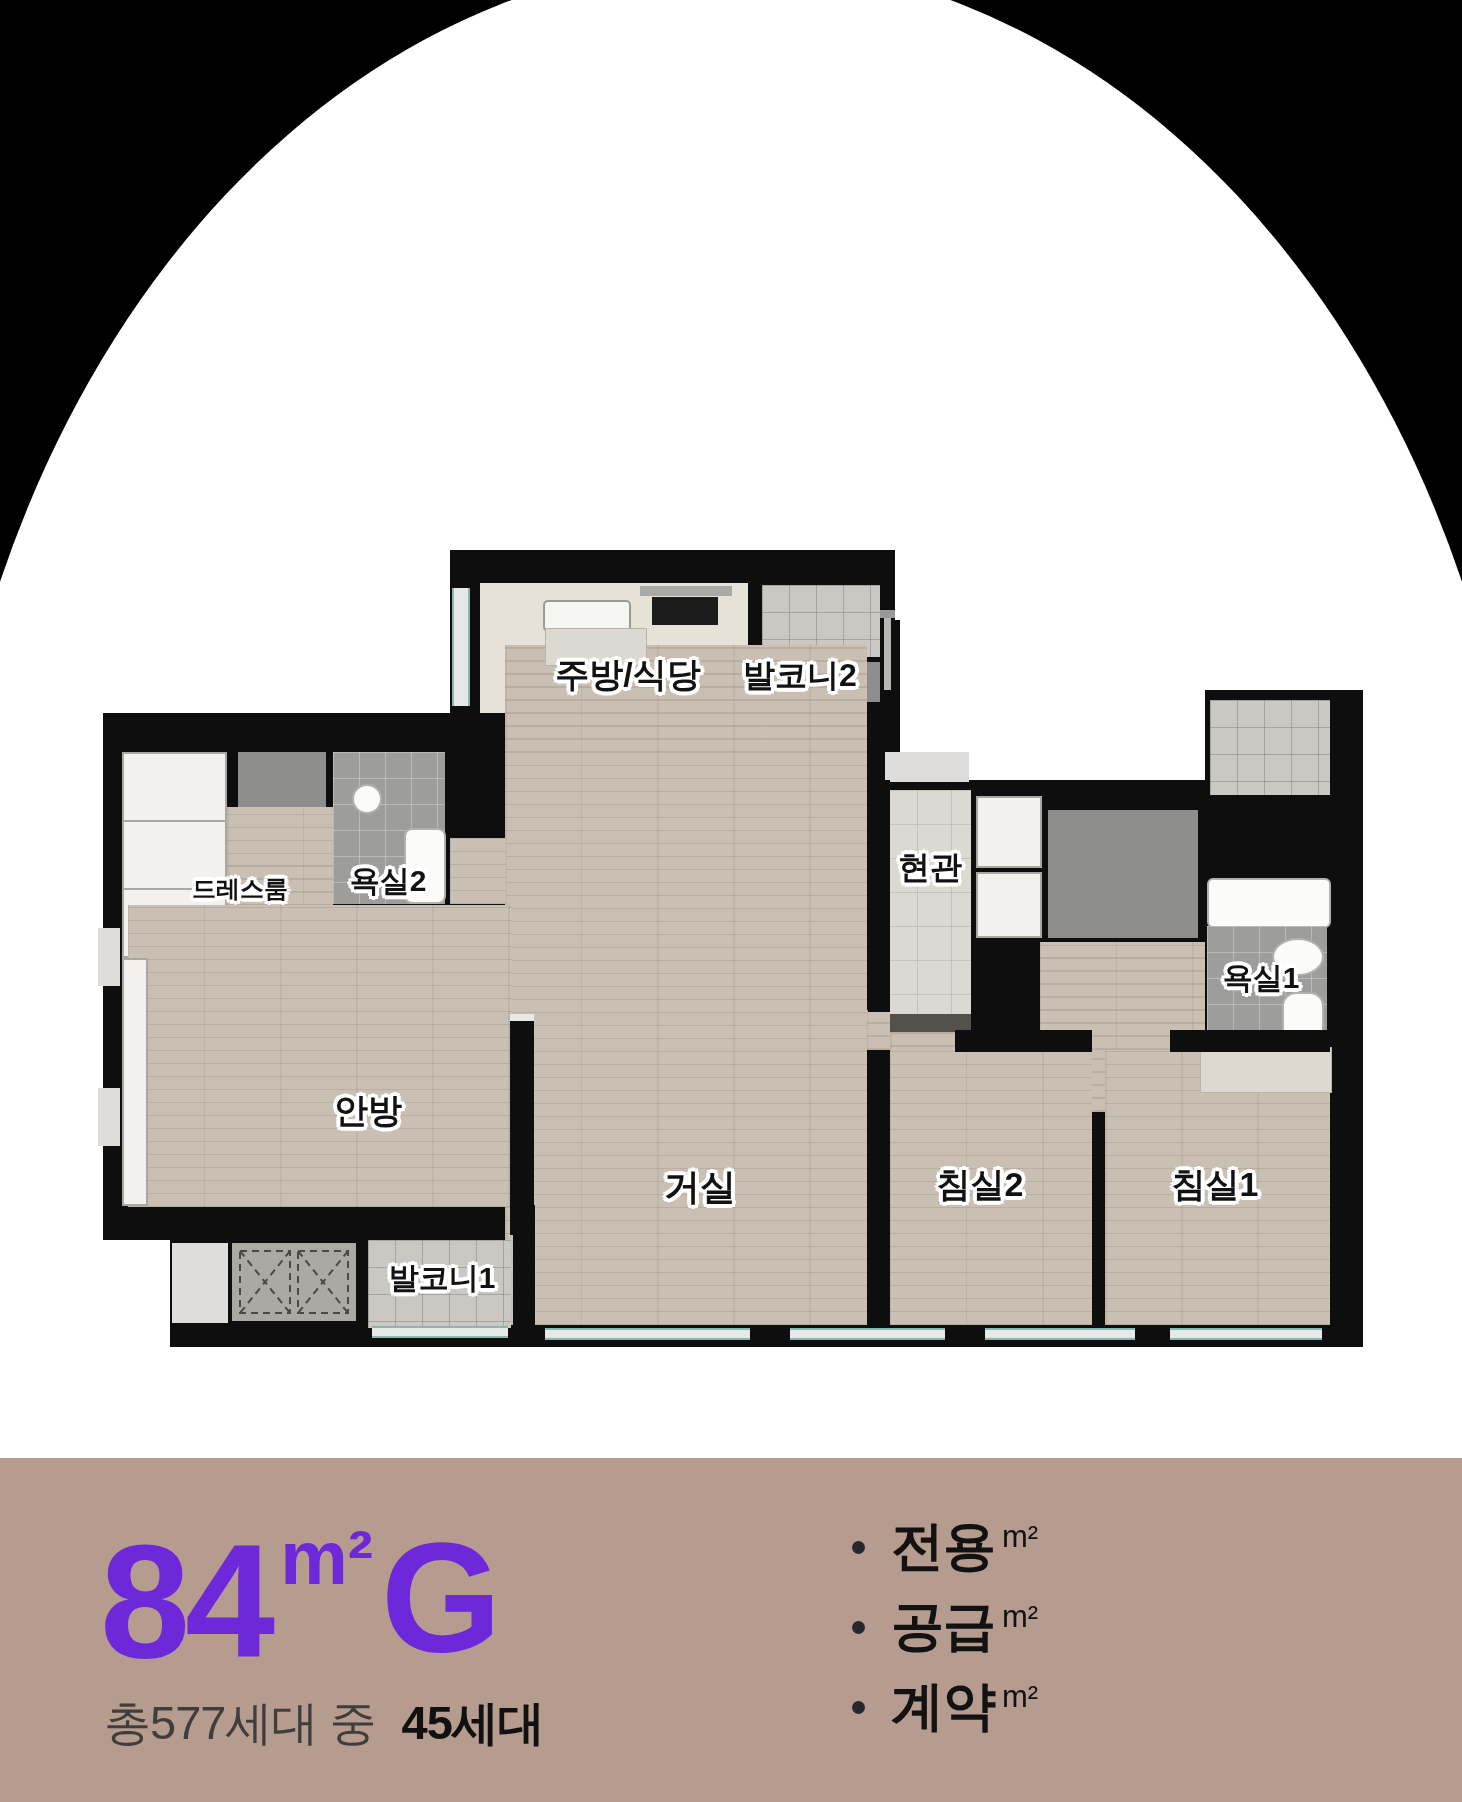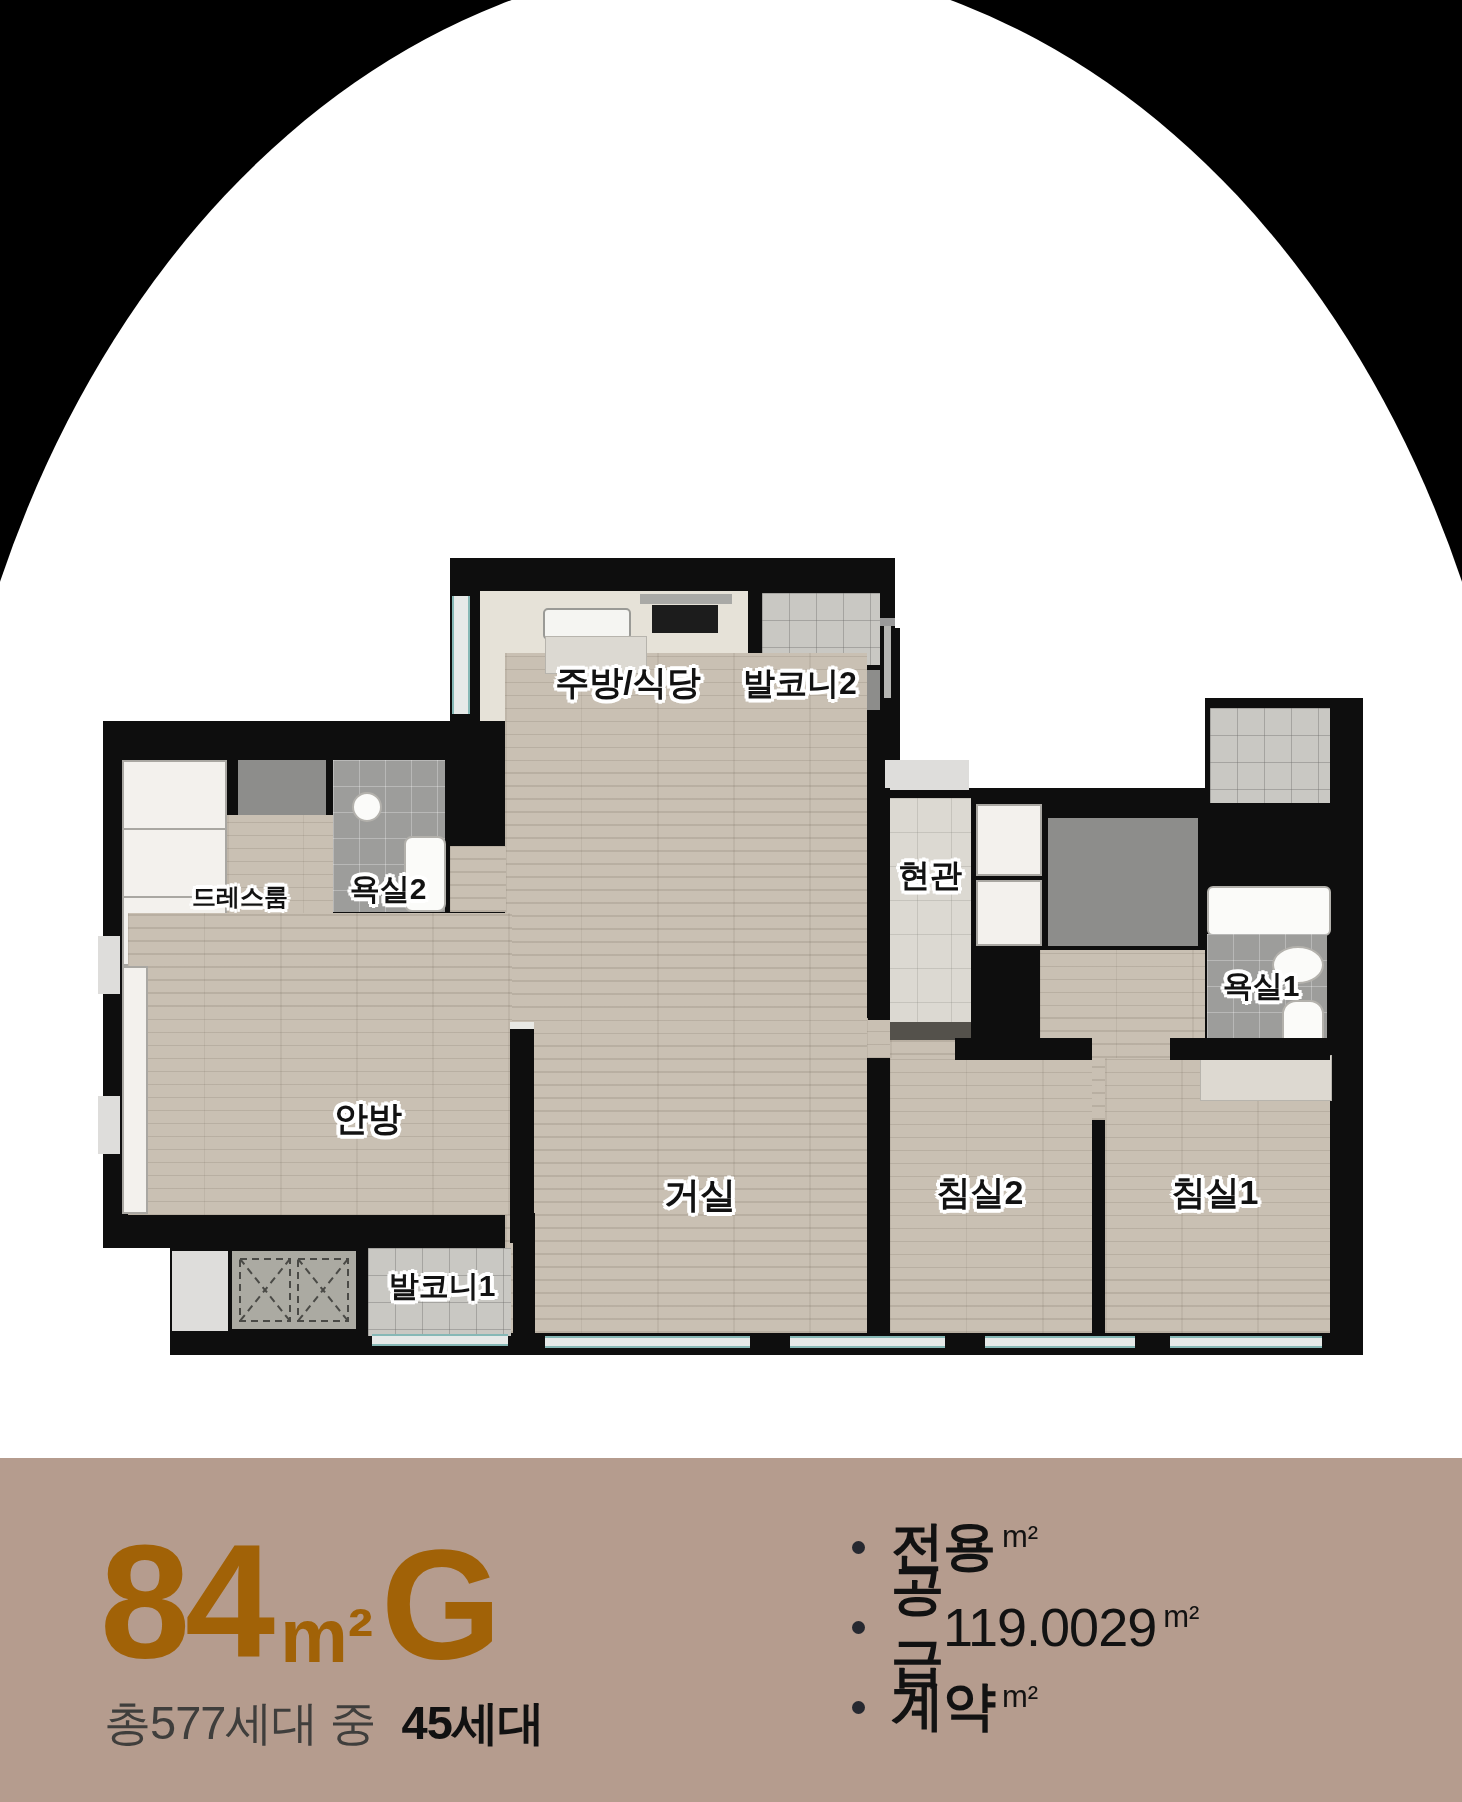--- a/index.html
+++ b/index.html
@@ -34,42 +34,42 @@
   .lightN{background:#dedddb}
   .win{background:#e6e9e8;border-top:2px solid #86b8b6;border-bottom:2px solid #86b8b6}
   .winV{background:#e6e9e8;border-left:2px solid #86b8b6;border-right:2px solid #86b8b6}
   
   .room-label{position:absolute;transform:translate(-50%,-50%);font-weight:700;color:#121212;white-space:nowrap;
      text-shadow:-3px -3px 0 #fff,3px -3px 0 #fff,-3px 3px 0 #fff,3px 3px 0 #fff,
                  -4px 0 0 #fff,4px 0 0 #fff,0 -4px 0 #fff,0 4px 0 #fff}
   .s28{font-size:24px}.s30{font-size:30px}.s32{font-size:32px}.s34{font-size:34px}.s36{font-size:36px}
   
   .panel{position:absolute;left:0;top:1458px;width:1462px;height:344px;background:#b59c8e}
-  .bigrow{position:absolute;left:100px;top:1520px;display:flex;align-items:flex-end;color:#a16207}
+  .bigrow{position:absolute;left:100px;top:1520px;display:flex;color:#6d28d9}
   .n84{font-size:162px;font-weight:700;line-height:1;letter-spacing:-5px}
   .m2{font-size:76px;font-weight:700;line-height:1;margin:0 2px 8px 10px}
   .gG{font-size:155px;font-weight:700;line-height:1;margin-left:6px}
   .hh{position:absolute;left:104px;top:1692px;font-size:47px;color:#3f3e3c;letter-spacing:-1px}
   .hh .bold{color:#111;font-weight:700;margin-left:14px}
   .rows{position:absolute;left:852px;top:1512px;display:flex;flex-direction:column;gap:10px}
   .row{display:flex;align-items:center;width:345px;height:70px;color:#121212}
   .dot{width:13px;height:13px;border-radius:50%;background:#262830;margin-right:26px;flex:0 0 auto}
   .lbl{font-size:53px;font-weight:700;letter-spacing:-1px}
   .val{font-size:54px;font-weight:400;margin-left:auto;letter-spacing:-1px}
   .u{font-size:31px;font-weight:400;margin-left:7px;position:relative;top:-10px}
 </style>
 </head>
 <body>
 
 <div class="arch">
   <div class="dome"></div>
   <div class="base-white"></div>
 </div>
 
-<div style="position:absolute;left:0;top:8px;width:1294px;height:1458px">
+<div style="position:absolute;left:0;top:0;width:1294px;height:1458px">
 
   <div class="abs wall" style="left:450px;top:550px;width:445px;height:200px"></div>
   <div class="abs wall" style="left:103px;top:713px;width:427px;height:527px"></div>
   <div class="abs wall" style="left:170px;top:1205px;width:370px;height:142px"></div>
   <div class="abs wall" style="left:450px;top:620px;width:450px;height:727px"></div>
   <div class="abs wall" style="left:840px;top:780px;width:380px;height:567px"></div>
   <div class="abs wall" style="left:1205px;top:690px;width:158px;height:657px"></div>
 
   <div class="abs cream" style="left:480px;top:583px;width:275px;height:130px"></div>
   <div class="abs" style="left:640px;top:586px;width:92px;height:10px;background:#a9a9a6"></div>
@@ -177,21 +177,20 @@
 
 <div class="rows">
   <div class="row">
     <span class="dot"></span>
     <span class="lbl">전용</span>
     <span class="u">m²</span>
   </div>
   <div class="row">
     <span class="dot"></span>
     <span class="lbl">공급</span>
-    <span class="val">119.0029</span>
     <span class="u">m²</span>
   </div>
   <div class="row">
     <span class="dot"></span>
     <span class="lbl">계약</span>
     <span class="u">m²</span>
   </div>
 </div>
 
 </body></html>

